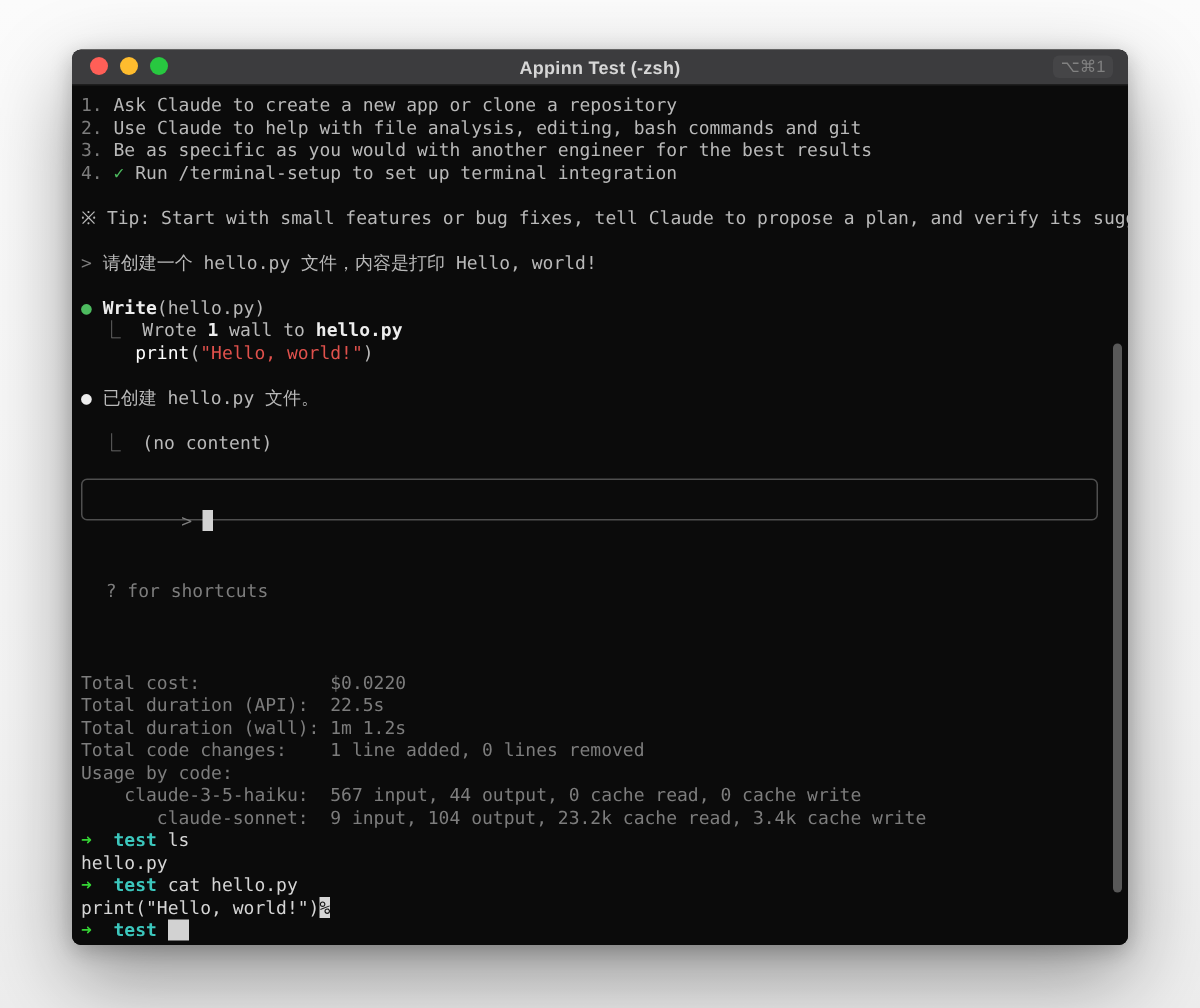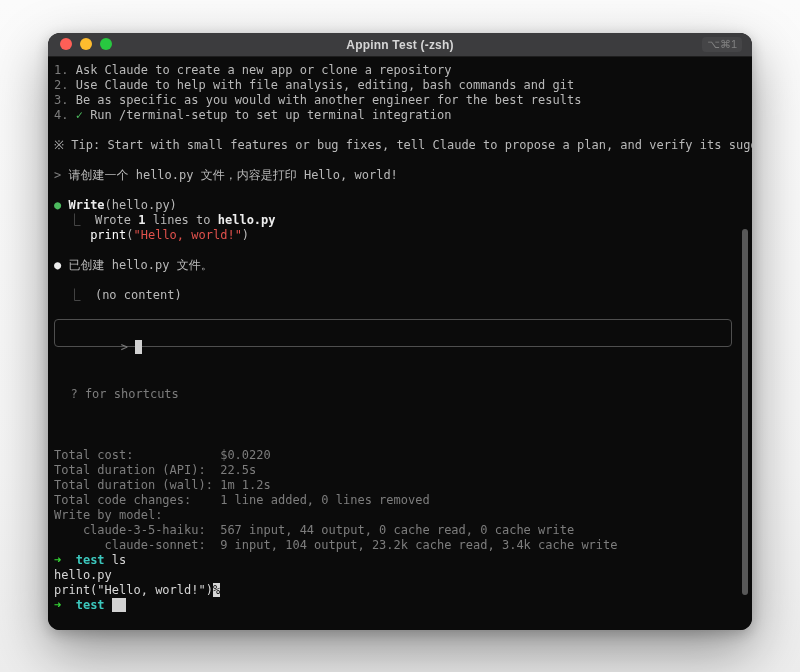--- a/index.html
+++ b/index.html
@@ -4,21 +4,21 @@
 <style>
   html,body{margin:0;padding:0;}
   body{
     width:800px;height:672px;
     background:linear-gradient(180deg,#fbfbfb 0%,#f4f4f4 70%,#ededed 100%);
     font-family:"Liberation Sans",sans-serif;
     overflow:hidden;
   }
   .window{
     position:absolute;left:48px;top:33px;width:704px;height:597px;
-    border-radius:12px;overflow:hidden;
+    border-radius:6px;overflow:hidden;
     box-shadow:0 22px 55px rgba(0,0,0,.38),0 4px 14px rgba(0,0,0,.22);
     background:#0b0b0b;
   }
   .titlebar{
     position:relative;height:23px;background:#3c3c3e;
     border-bottom:1px solid #1e1e1e;
     display:flex;align-items:center;justify-content:center;
   }
   .lights{position:absolute;left:12px;top:5px;display:flex;gap:8px;}
   .light{width:12px;height:12px;border-radius:50%;}
@@ -79,49 +79,50 @@
         <div class="line"><span class="dim">1. </span><span class="fg">Ask Claude to create a new app or clone a repository</span></div>
         <div class="line"><span class="dim">2. </span><span class="fg">Use Claude to help with file analysis, editing, bash commands and git</span></div>
         <div class="line"><span class="dim">3. </span><span class="fg">Be as specific as you would with another engineer for the best results</span></div>
         <div class="line"><span class="dim">4. </span><span class="green">✓ </span><span class="fg">Run /terminal-setup to set up terminal integration</span></div>
         <div class="line">&nbsp;</div>
         <div class="line"><span class="fg">※ Tip: Start with small features or bug fixes, tell Claude to propose a plan, and verify its suggested edits</span></div>
         <div class="line">&nbsp;</div>
         <div class="line"><span class="dim">&gt; </span><span class="fg">请创建一个 hello.py 文件，内容是打印 Hello, world!</span></div>
         <div class="line">&nbsp;</div>
         <div class="line"><span class="green">● </span><span class="white bold">Write</span><span class="fg">(hello.py)</span></div>
-        <div class="line"><span class="dim">  ⎿  </span><span class="fg">Wrote </span><span class="white bold">1</span><span class="fg"> lines to </span><span class="white bold">hello.py</span></div>
+        <div class="line"><span class="dim">  ⎿  </span><span class="fg">Wrote </span><span class="white bold">1</span><span class="fg"> wall to </span><span class="white bold">hello.py</span></div>
         <div class="line"><span class="fg">     </span><span class="cyan">print</span><span class="fg">(</span><span class="red">"Hello, world!"</span><span class="fg">)</span></div>
         <div class="line">&nbsp;</div>
         <div class="line"><span class="white">● </span><span class="fg">已创建 hello.py 文件。</span></div>
         <div class="line">&nbsp;</div>
         <div class="line"><span class="dim">  ⎿  </span><span class="fg">(no content)</span></div>
       </div>
 
     <div class="input-box">
       <div class="line">
         <span class="dim">&gt; </span><span class="cursor">&nbsp;</span>
       </div>
     </div>
 
     <div class="line hint dim">  ? for shortcuts</div>
 
     <div class="stats">
         <div class="line"><span class="dim">Total cost:            $0.0220</span></div>
         <div class="line"><span class="dim">Total duration (API):  22.5s</span></div>
         <div class="line"><span class="dim">Total duration (wall): 1m 1.2s</span></div>
         <div class="line"><span class="dim">Total code changes:    1 line added, 0 lines removed</span></div>
-        <div class="line"><span class="dim">Write by model:</span></div>
+        <div class="line"><span class="dim">Usage by code:</span></div>
         <div class="line"><span class="dim">    claude-3-5-haiku:  567 input, 44 output, 0 cache read, 0 cache write</span></div>
         <div class="line"><span class="dim">       claude-sonnet:  9 input, 104 output, 23.2k cache read, 3.4k cache write</span></div>
       </div>
 
     <div>
         <div class="line"><span class="arrow">➜  </span><span class="cyanb">test </span><span class="shell">ls</span></div>
         <div class="line"><span class="shell">hello.py</span></div>
+        <div class="line"><span class="arrow">➜  </span><span class="cyanb">test </span><span class="shell">cat hello.py</span></div>
         <div class="line"><span class="shell">print("Hello, world!")</span><span class="inv">%</span></div>
         <div class="line"><span class="arrow">➜  </span><span class="cyanb">test </span><span class="cursor">  </span></div>
       </div>
 
     <div style="position:absolute;right:3px;top:0;width:8px;height:573px;">
       <div style="position:absolute;left:1px;top:172px;width:6px;height:366px;background:#585858;border-radius:3px;"></div>
     </div>
   </div>
 </div>
 

